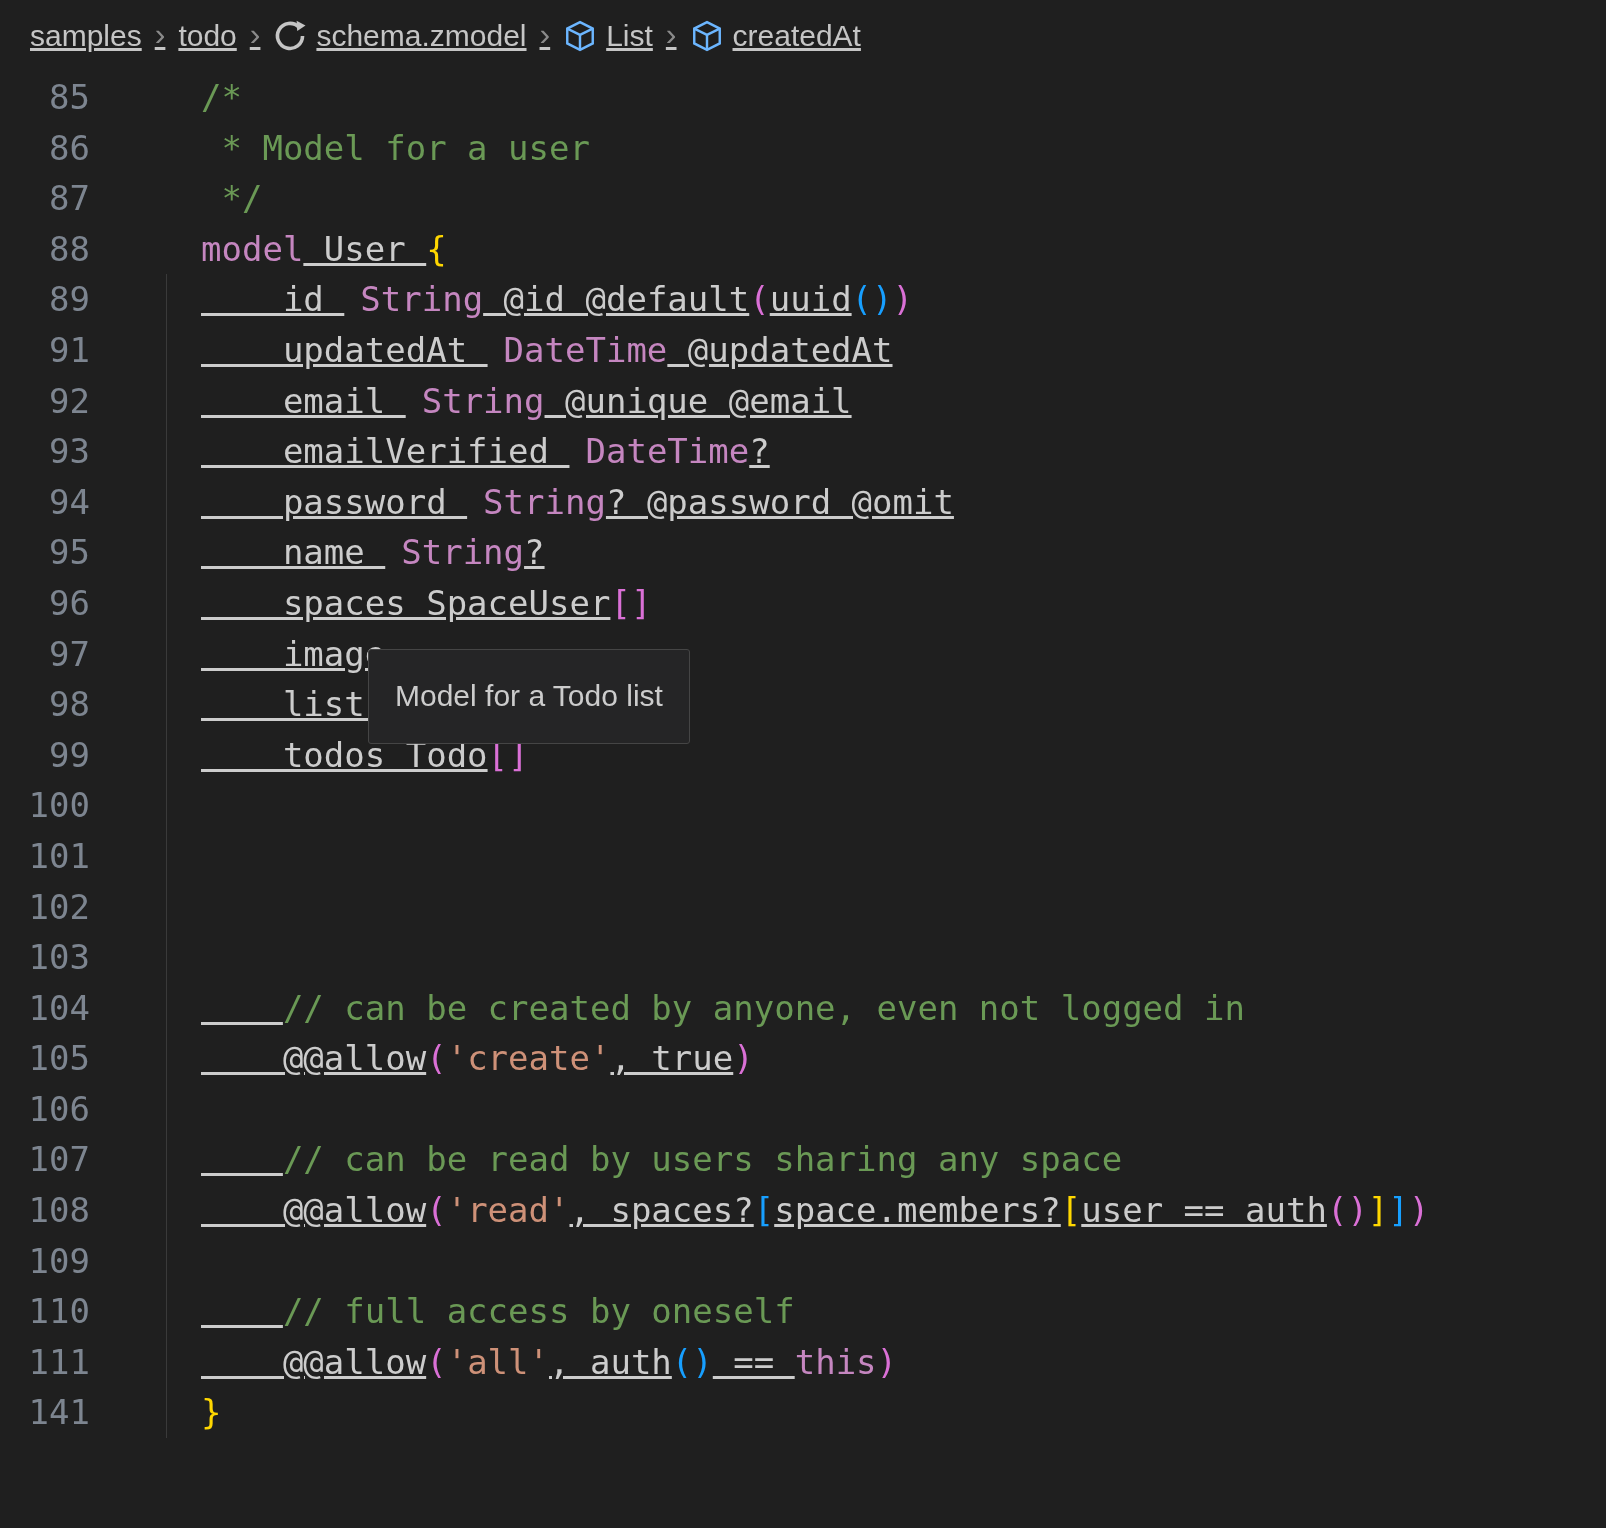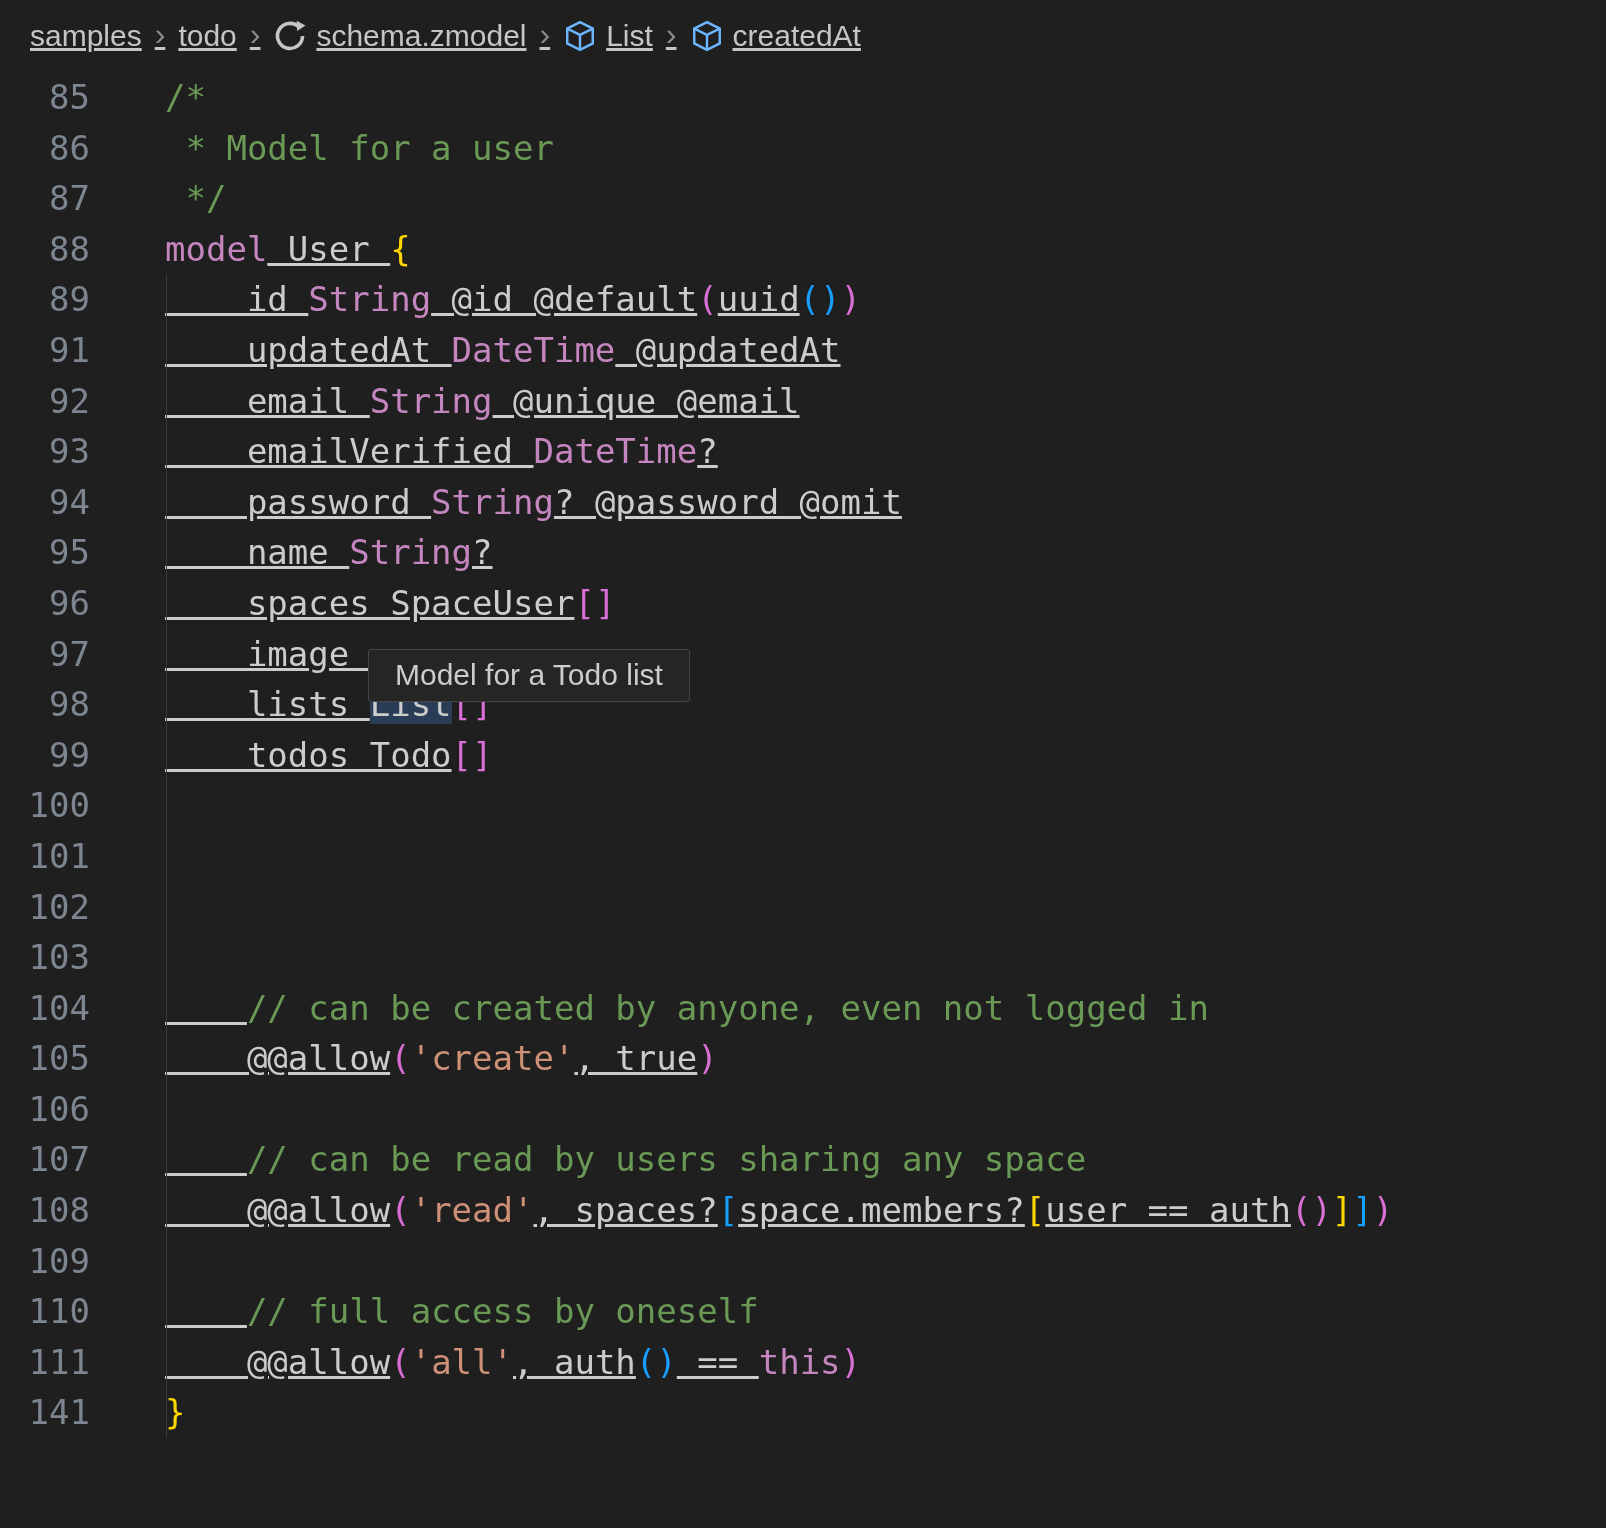--- a/index.html
+++ b/index.html
@@ -19,41 +19,41 @@
   .bc-icon{display:inline-flex;align-items:center;margin-right:9px;}
   .bc-icon svg{width:34px;height:34px;display:block;}
   .sync-icon{color:var(--icon_sync,#c5c5c5);}
   .symbol-cube-icon{color:var(--icon_symbol,#6cb6ff);}
 
   .editor{
     position:relative;
     font-family:"DejaVu Sans Mono","Liberation Mono",monospace;
     font-size:34px;line-height:50.6px;color:var(--fg,#cccccc);
   }
-  .line{display:flex;}
+  .line{display:flex;gap:36px;}
   .ln{flex:0 0 90px;width:90px;text-align:right;color:var(--line_number,#7d8590);user-select:none;}
   .lc{white-space:pre;padding-left:75px;}
   .c-def{color:var(--fg,#cccccc);text-decoration:underline;}
   .c-cm{color:var(--comment,#6A9955);}
   .c-kw{color:var(--keyword,#C586C0);}
-  .c-ty{color:var(--type,#C586C0);}
+  .c-ty{color:var(--type,#C586C0);margin-left:16px;}
   .c-str{color:var(--string,#CE9178);}
   .c-b1{color:var(--bracket1,#FFD700);}
   .c-b2{color:var(--bracket2,#DA70D6);}
   .c-b3{color:var(--bracket3,#179FFF);}
   .c-hl{color:var(--fg,#cccccc);background:var(--word_highlight_bg,rgba(60,120,190,.35));border-radius:2px;}
   .indent-guide{
     position:absolute;left:166px;top:202px;width:1px;height:1164px;
     background:var(--indent_guide,#3a3a3a);
   }
   .tooltip{
     position:absolute;left:368px;top:577px;z-index:5;
     background:var(--tooltip_bg,#252526);
     border:1px solid var(--tooltip_border,#454545);
-    border-radius:3px;padding:0 26px;
+    border-radius:3px;padding:21px 26px;
     font-family:"Liberation Sans",sans-serif;font-size:30px;
     color:var(--tooltip_fg,#cccccc);white-space:nowrap;
   }
 </style>
 </head>
 <body>
 
 <div class="breadcrumb">
     <span class="bc-item">samples</span>
     <span class="bc-sep">›</span>

